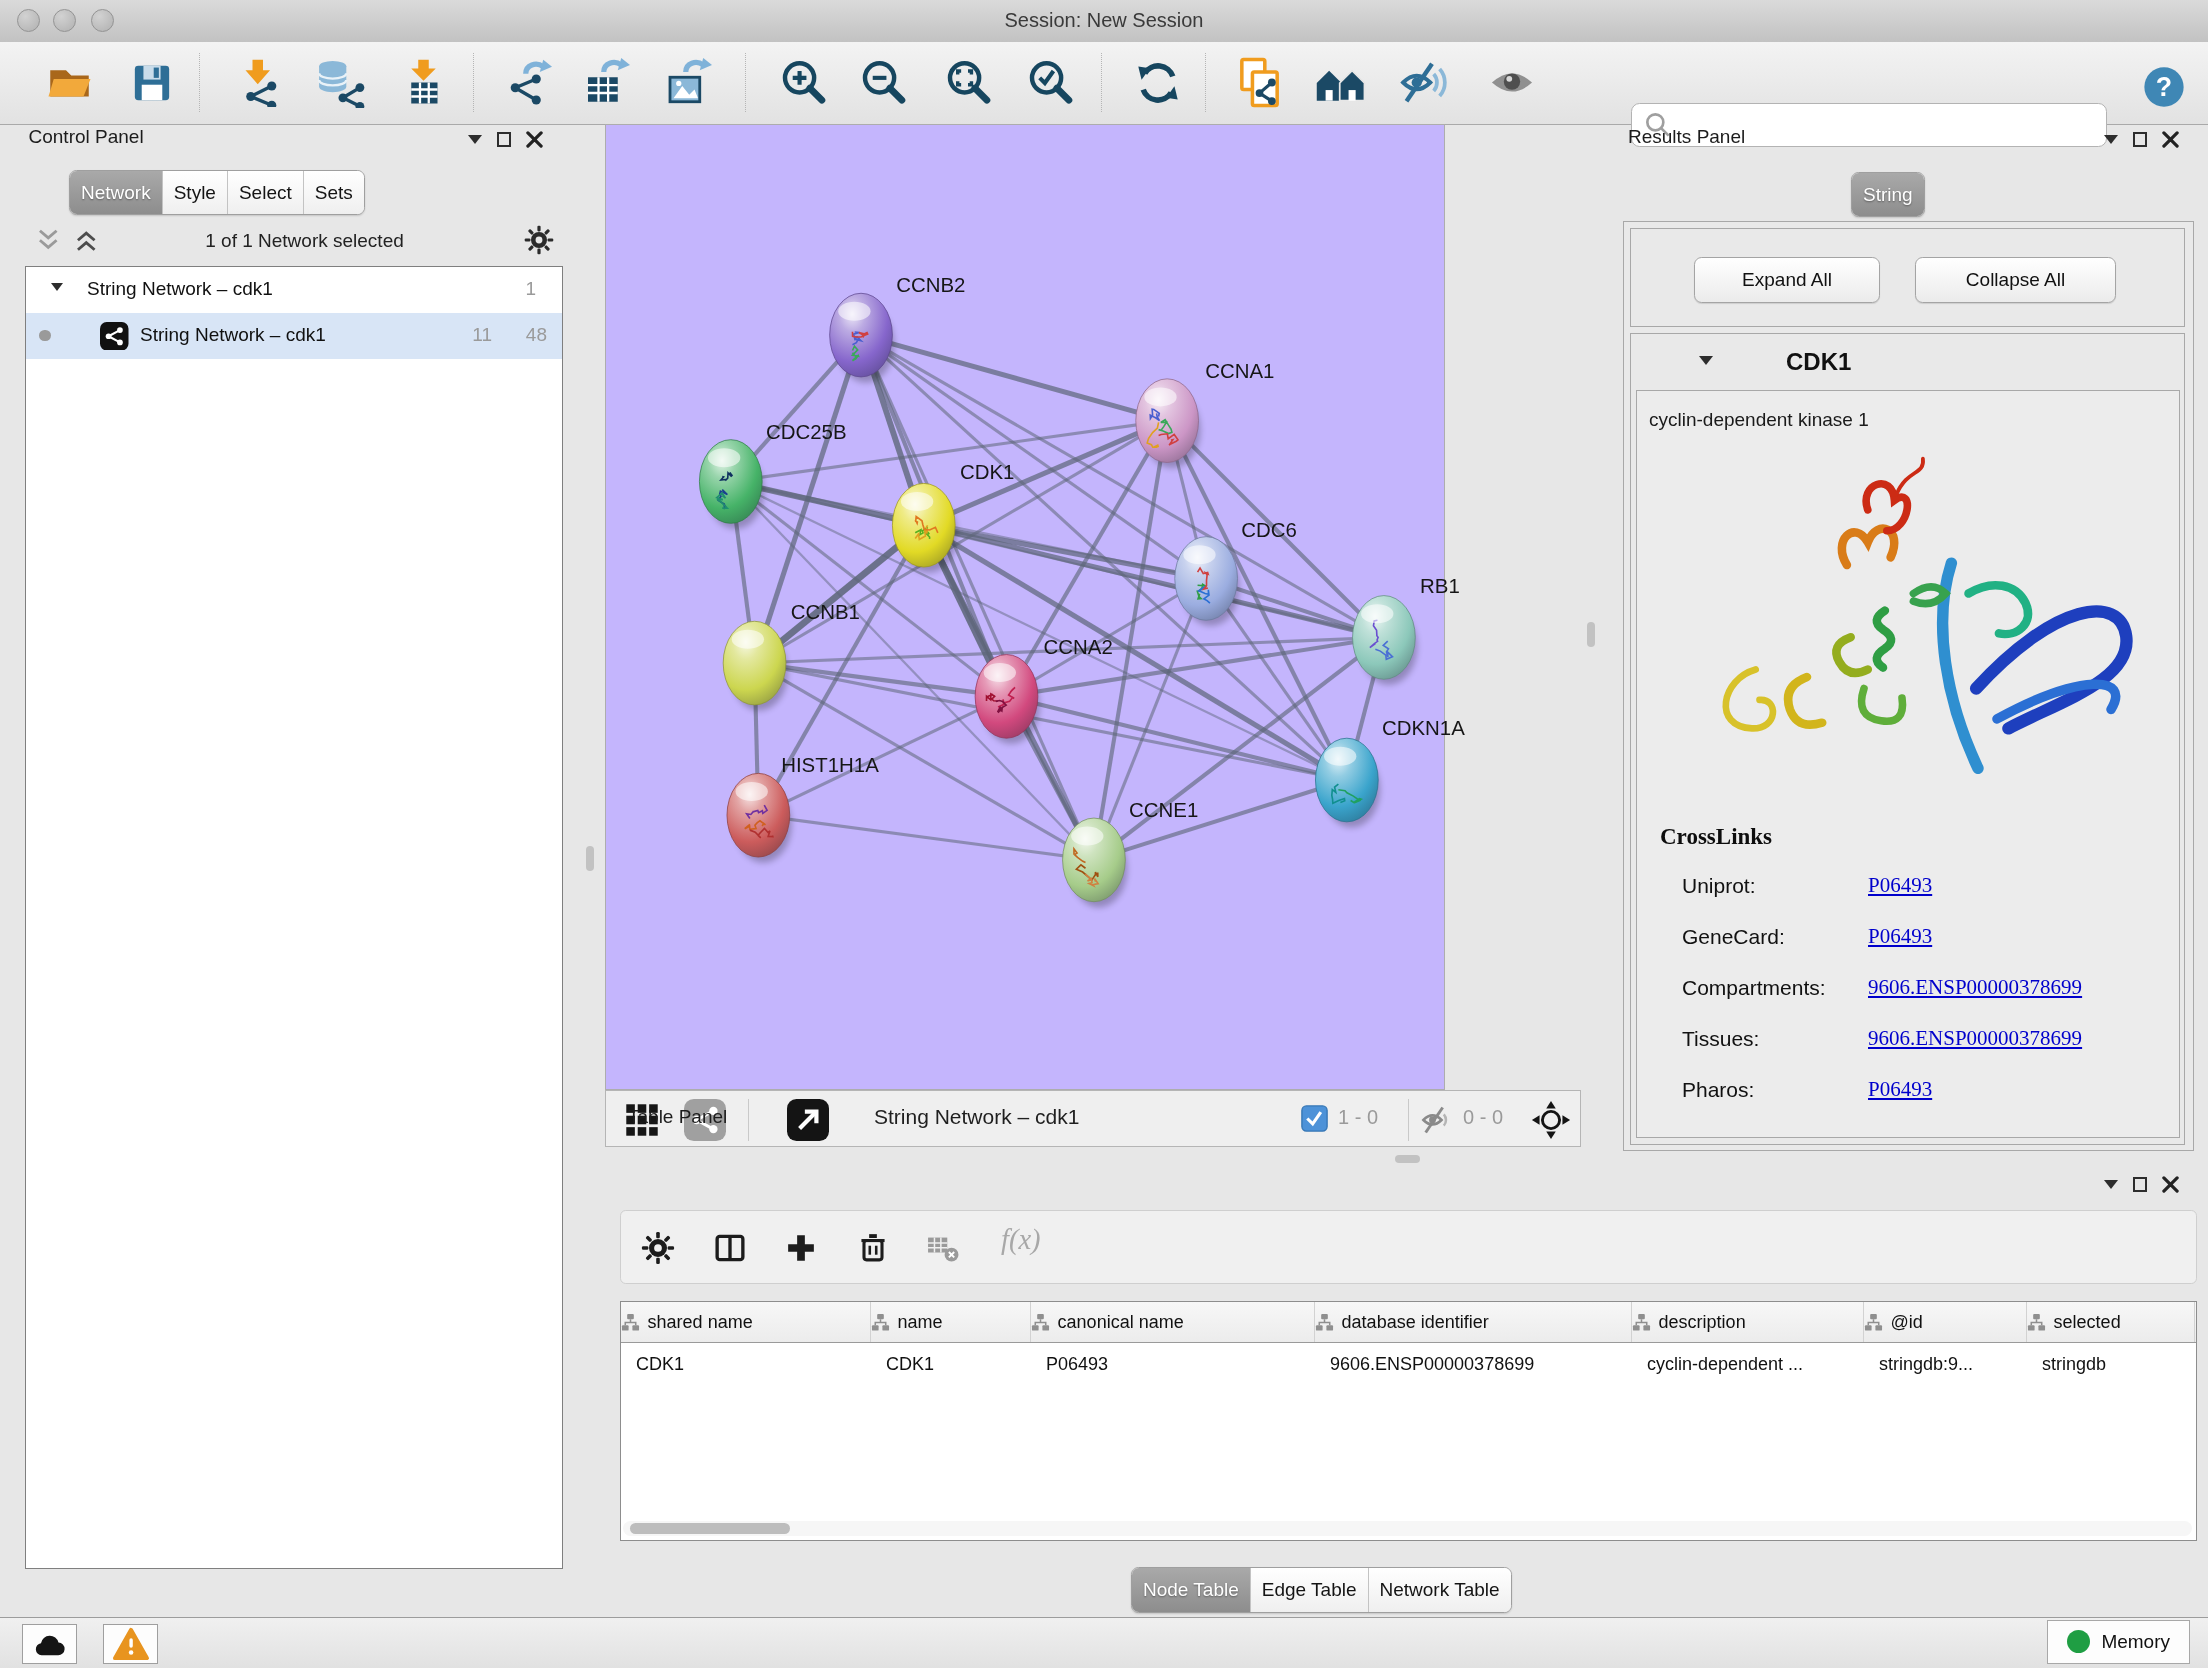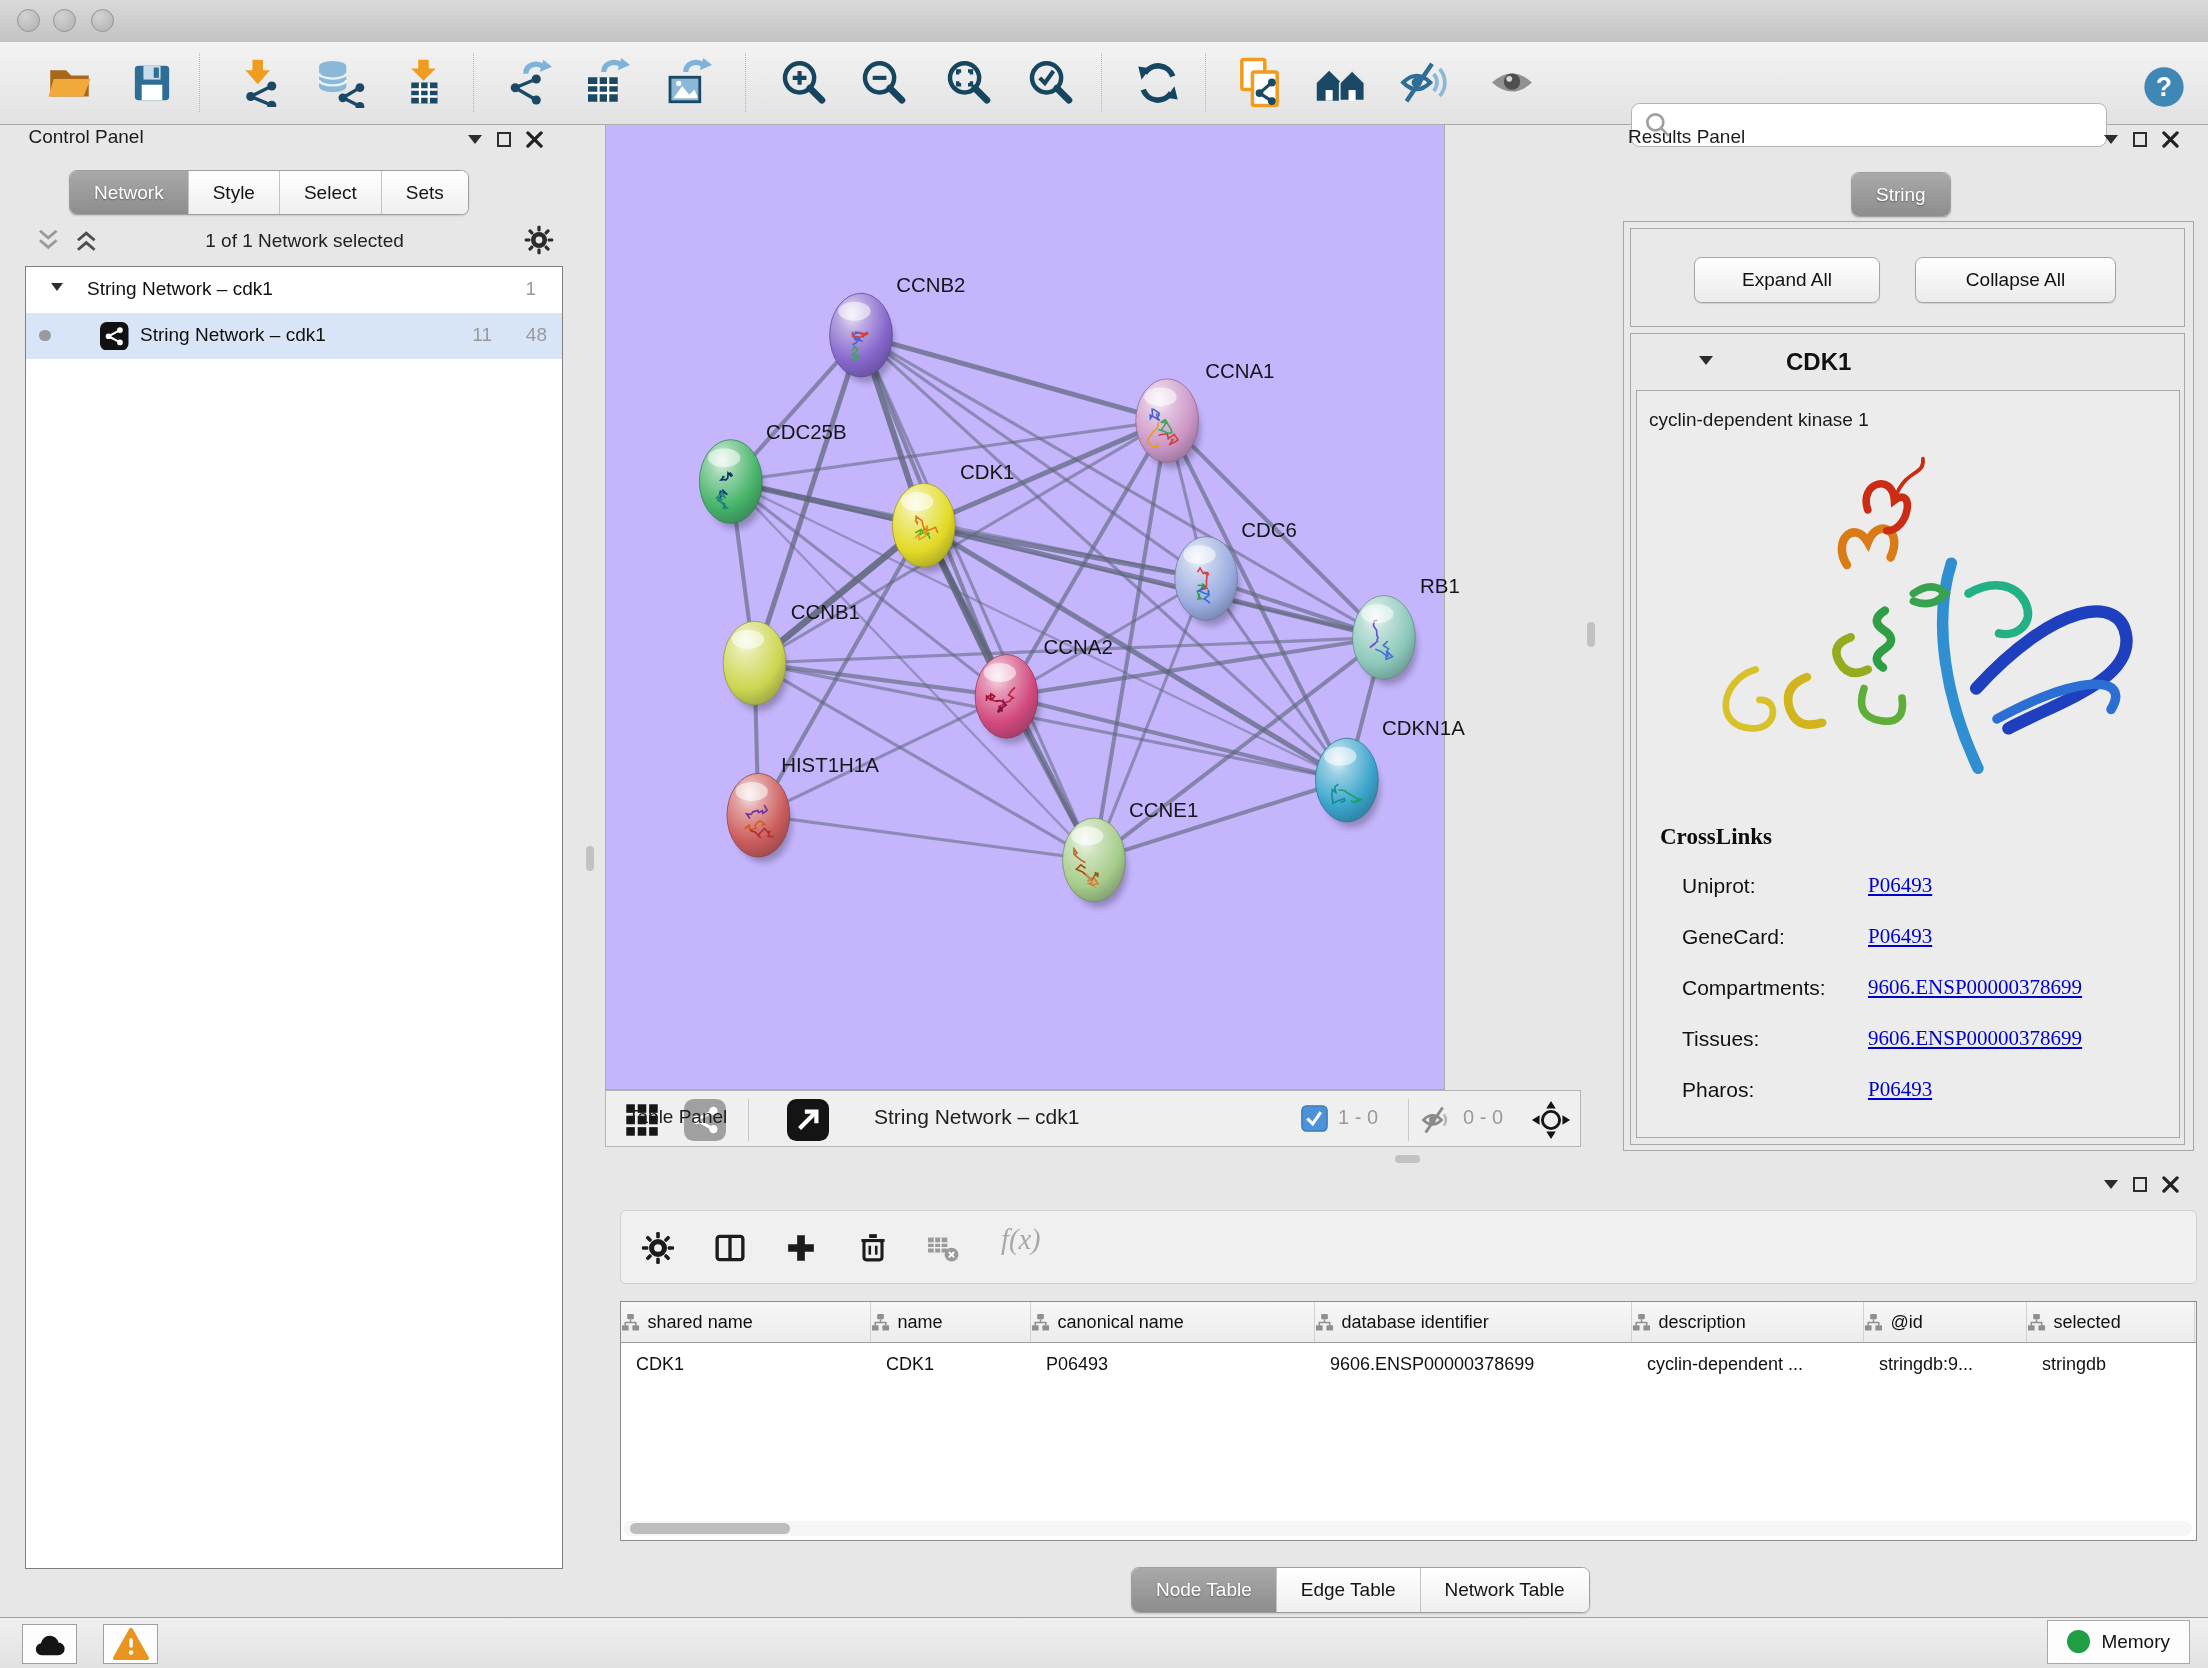--- a/index.html
+++ b/index.html
@@ -14,21 +14,21 @@
   .tbtn{position:absolute;top:13.3px;width:53px;height:55px;display:flex;align-items:center;justify-content:center;}
   .tsep{position:absolute;top:11.4px;width:0;height:59px;border-left:1.9px dotted #b5b5b5;}
   #searchbox{position:absolute;left:1631px;top:61px;width:476px;height:44px;background:#fff;border:1px solid #b3b3b3;border-radius:8.6px;display:flex;align-items:center;box-sizing:border-box;}
   #searchbox input{border:none;outline:none;flex:1;font-size:19px;height:34px;background:transparent;font-family:"Liberation Sans",sans-serif;}
   
   .phead{font-size:19px;color:#1c1c1c;}
   .hicons{display:flex;gap:15px;align-items:center;}
   .tri-down{width:0;height:0;border-left:7.6px solid transparent;border-right:7.6px solid transparent;border-top:9.5px solid #2d2d2d;}
   .floatico{width:14.3px;height:14.3px;border:2.4px solid #2d2d2d;box-sizing:border-box;}
   .segwrap{display:flex;border:1px solid #9f9f9f;border-radius:7.6px;overflow:hidden;background:#fff;box-shadow:0 1px 1.9px rgba(0,0,0,.15);}
-  .seg{display:flex;align-items:center;justify-content:center;font-size:19px;color:#141414;background:linear-gradient(#ffffff,#efefef);border-right:1px solid #c3c3c3;padding:0 24px;height:100%;box-sizing:border-box;}
+  .seg{display:flex;align-items:center;justify-content:center;font-size:19px;color:#141414;background:linear-gradient(#ffffff,#efefef);border-right:1px solid #c3c3c3;padding:0 11px;height:100%;box-sizing:border-box;}
   .seg:last-child{border-right:none;}
   .seg.sel{background:linear-gradient(#a9a9a9,#8d8d8d);color:#fff;text-shadow:0 1px 1.9px rgba(0,0,0,.4);}
   .btn{background:linear-gradient(#ffffff,#ebebeb);border:1px solid #a4a4a4;border-radius:7.6px;font-size:19px;color:#111;display:flex;align-items:center;justify-content:center;box-shadow:0 1px 1px rgba(0,0,0,.12);}
   
   #treebox{left:25px;top:266px;width:538px;height:1303px;background:#fff;border:1.4px solid #7f7f7f;box-sizing:border-box;}
   .trow{position:relative;width:100%;height:46px;}
   .trow.selrow{background:#d8e5f6;}
   .tlabel{position:absolute;font-size:19px;color:#111;top:11.4px;}
   .tnum{position:absolute;font-size:19px;color:#9a9a9a;top:11.4px;text-align:right;}
   
@@ -63,20 +63,21 @@
 </style>
 </head>
 <body>
 
 <div id="stage">
 
   <div id="titlebar" class="abs">
     <div class="tlight" style="left:17px"></div>
     <div class="tlight" style="left:53px"></div>
     <div class="tlight" style="left:91px"></div>
+    <div id="wtitle">Session: New Session</div>
   </div>
 
   <div id="toolbar" class="abs">
     <div class="tbtn" style="left:43px">
       <svg width="49" height="49" viewBox="0 0 28 28">
           <path d="M3 7h9l3 3h10v12H3z" fill="#a9671a"></path>
           <path d="M5 12h21l-4 10H2z" fill="#f2a93b"></path>
         </svg>
     </div>
     <div class="tbtn" style="left:125px">

